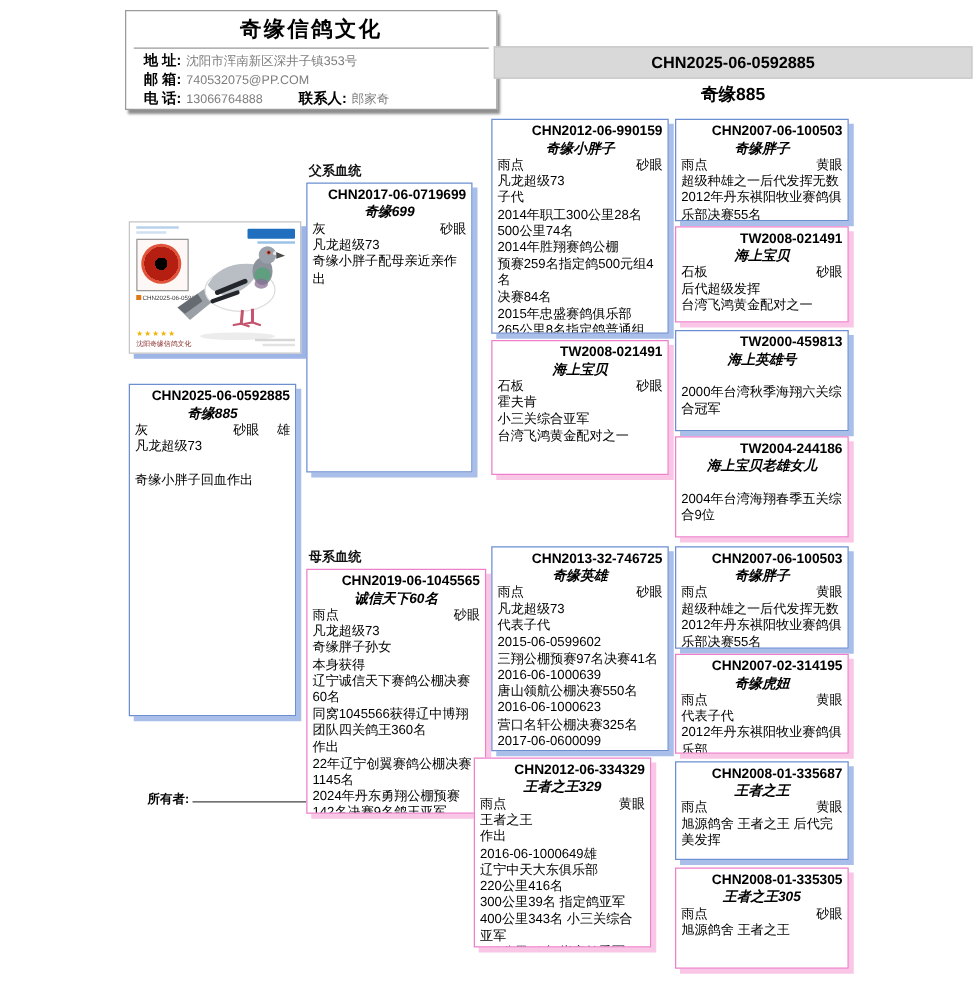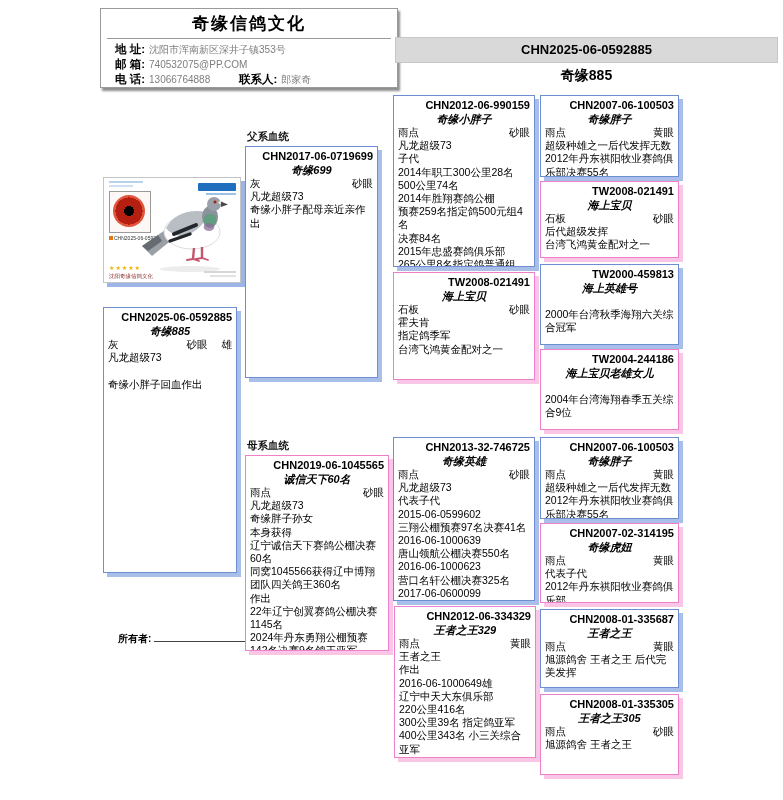--- a/index.html
+++ b/index.html
@@ -185,21 +185,21 @@
 
   <div class="pbox female" style="left:393px;top:272px;width:142px;height:108px">
     <div class="pbox-ring">TW2008-021491</div>
     <div class="pbox-name">海上宝贝</div>
     <div class="pbox-traits">
       <span class="t-color">石板</span>
       <span class="t-eye">砂眼</span>
 
     </div>
     <div class="pbox-details">霍夫肯
-指定鸽季军
+小三关综合亚军
 台湾飞鸿黄金配对之一</div>
   </div>
 
   <div class="pbox male" style="left:393px;top:437px;width:142px;height:164px">
     <div class="pbox-ring">CHN2013-32-746725</div>
     <div class="pbox-name">奇缘英雄</div>
     <div class="pbox-traits">
       <span class="t-color">雨点</span>
       <span class="t-eye">砂眼</span>
 
@@ -209,21 +209,21 @@
 2015-06-0599602
 三翔公棚预赛97名决赛41名
 2016-06-1000639
 唐山领航公棚决赛550名
 2016-06-1000623
 营口名轩公棚决赛325名
 2017-06-0600099
 忠盛VIP公棚决赛232名</div>
   </div>
 
-  <div class="pbox female" style="left:394px;top:606px;width:142px;height:152px">
+  <div class="pbox female" style="left:379px;top:606px;width:142px;height:152px">
     <div class="pbox-ring">CHN2012-06-334329</div>
     <div class="pbox-name">王者之王329</div>
     <div class="pbox-traits">
       <span class="t-color">雨点</span>
       <span class="t-eye">黄眼</span>
 
     </div>
     <div class="pbox-details">王者之王
 作出
 2016-06-1000649雄

